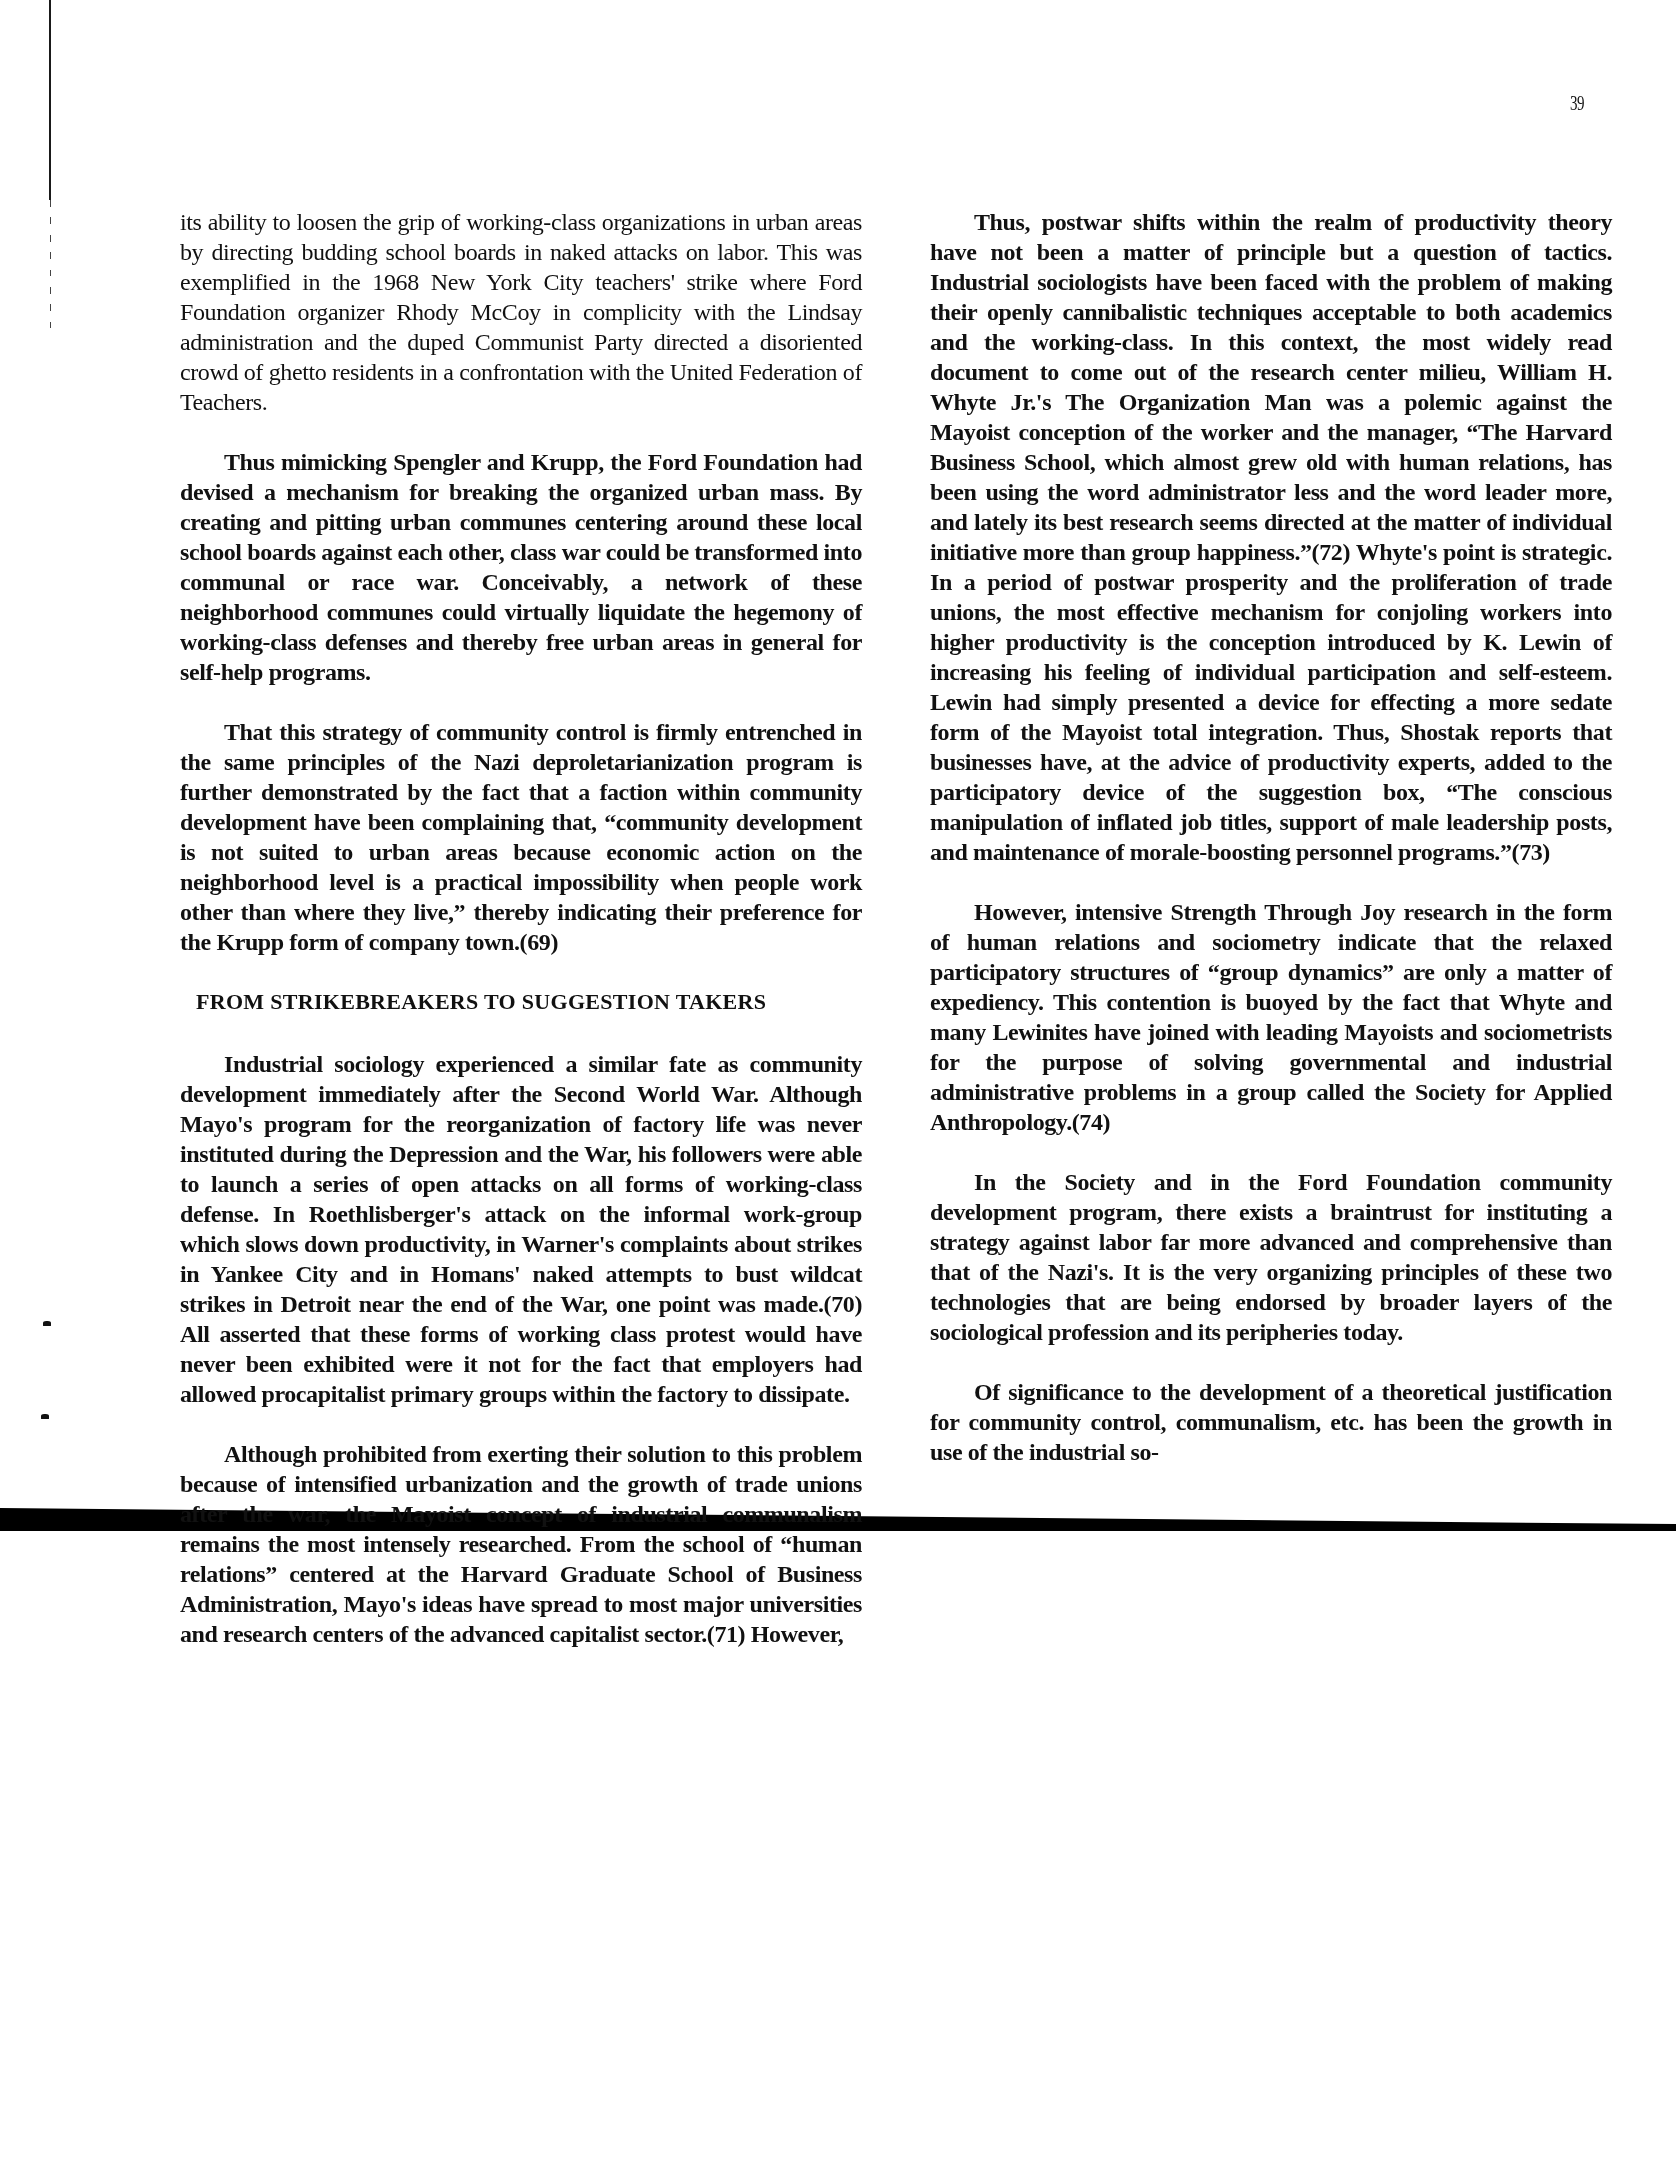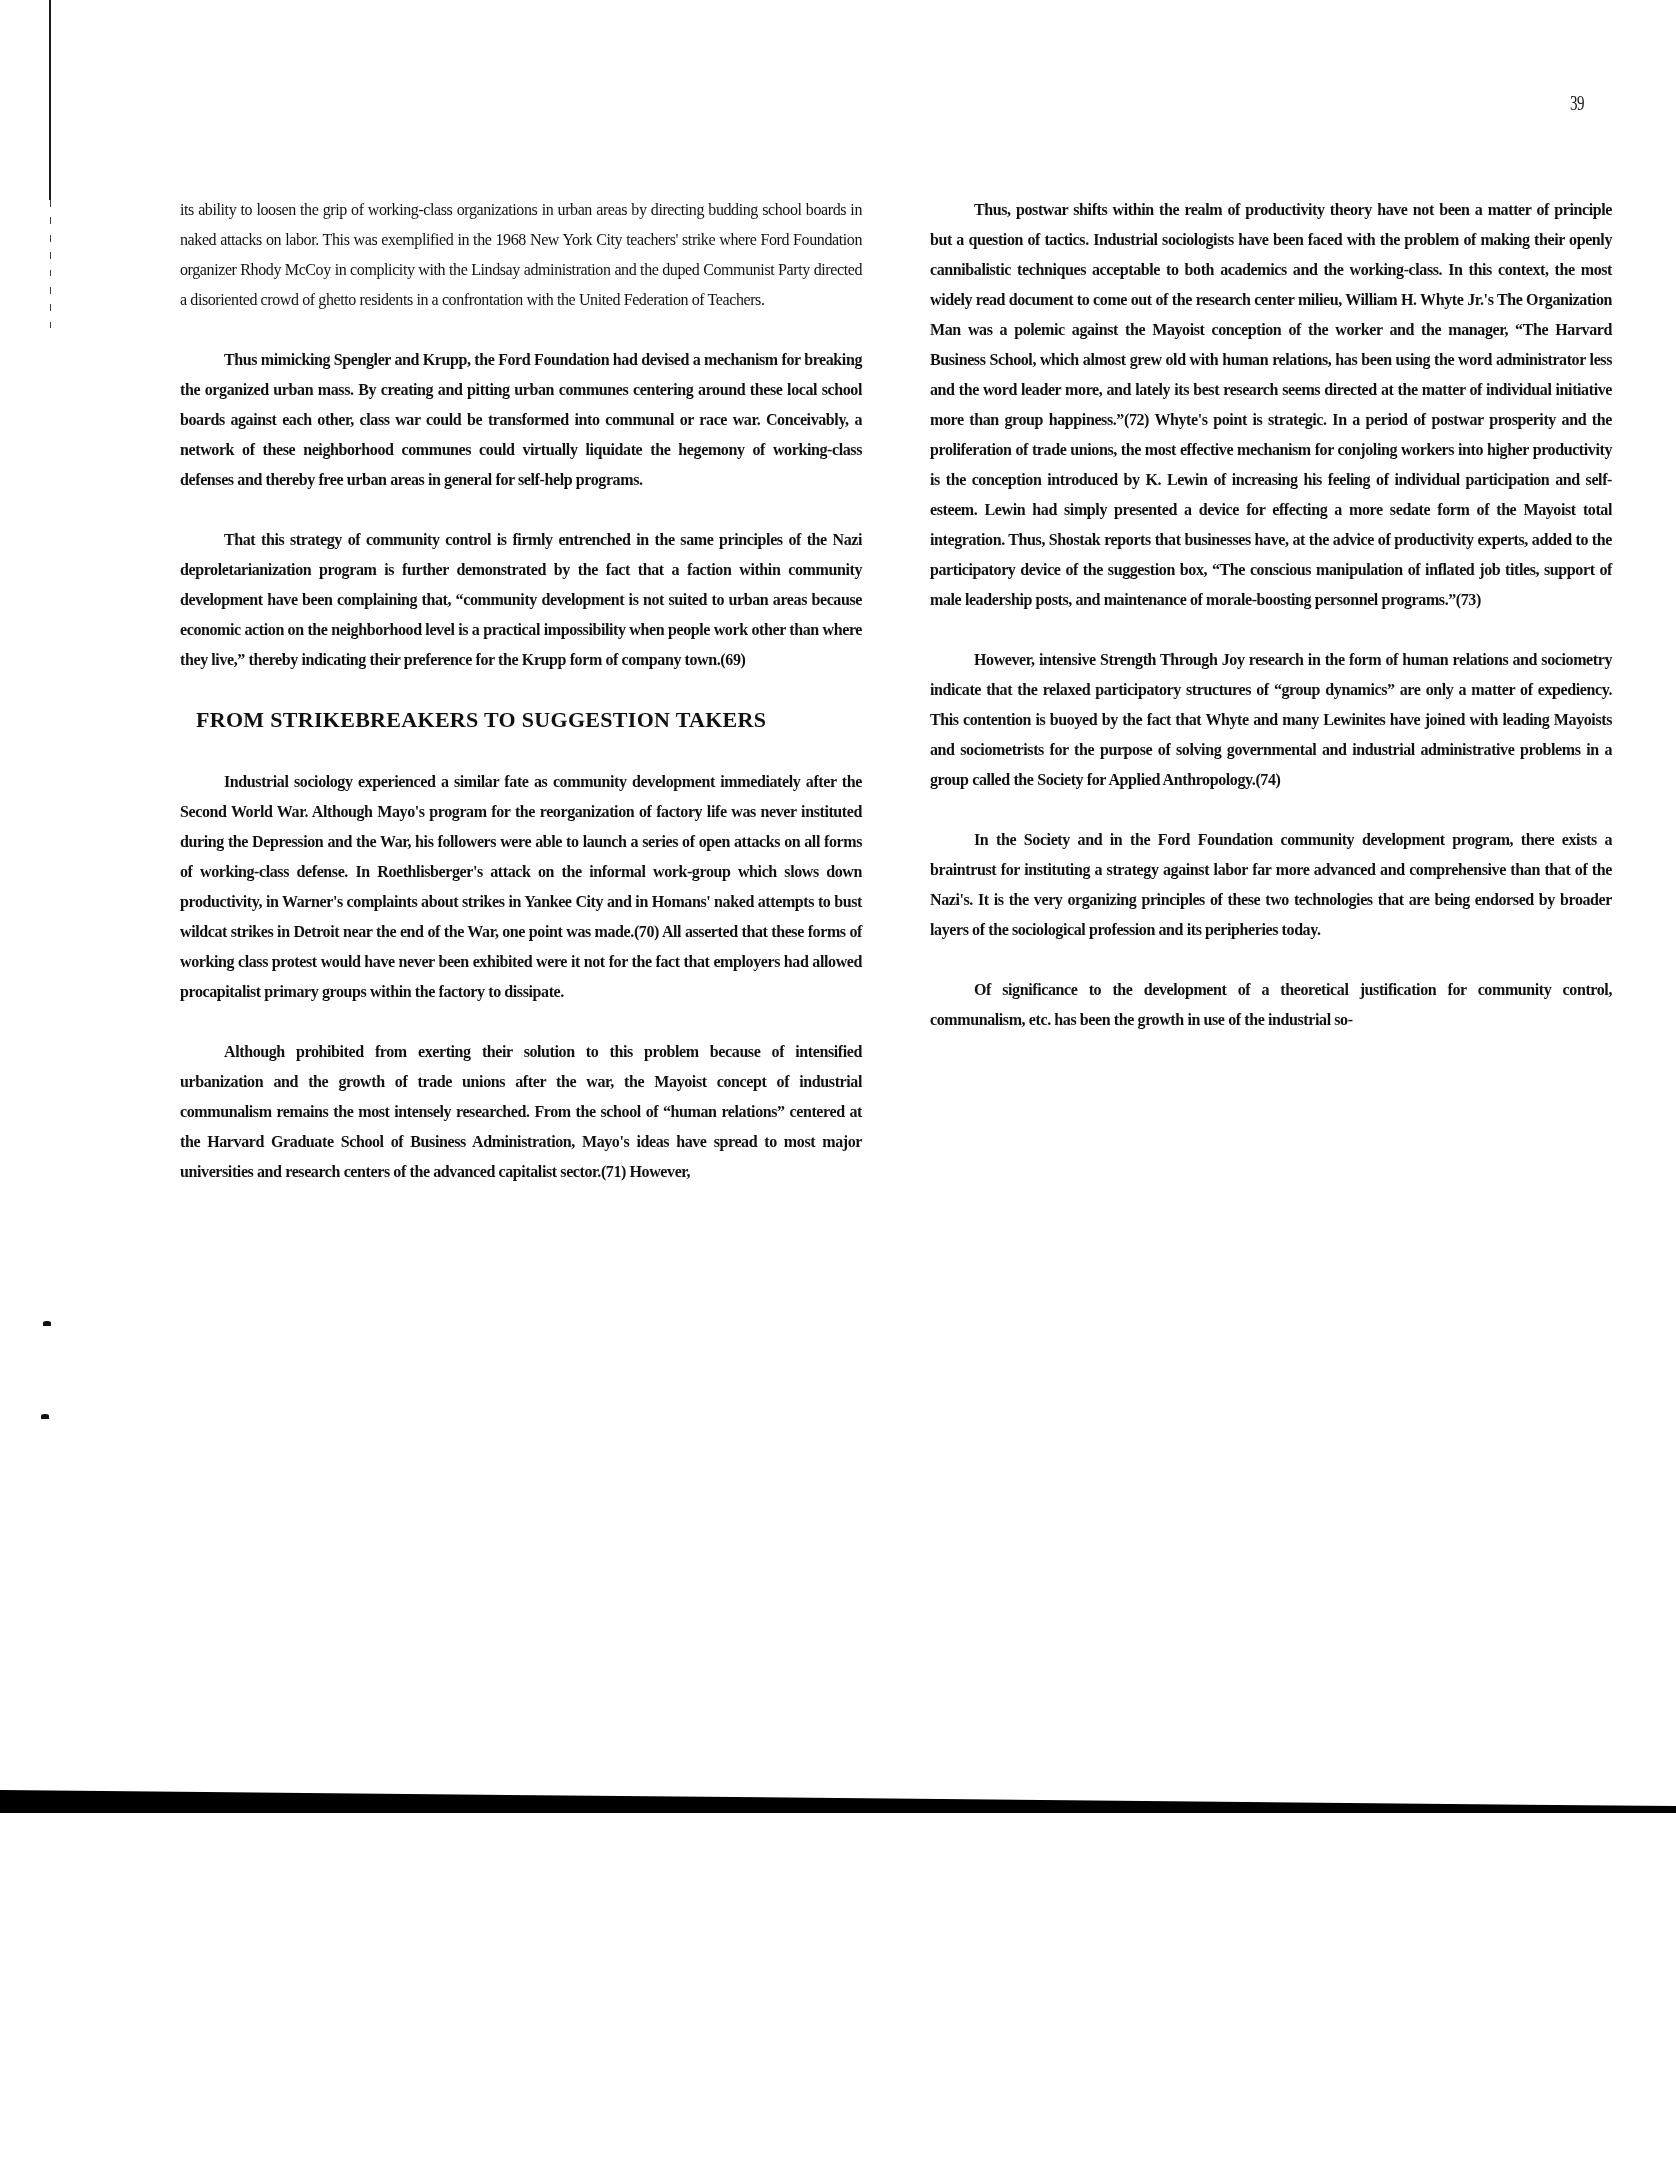--- a/index.html
+++ b/index.html
@@ -12,21 +12,21 @@
       height: 2183px;
       position: relative;
       overflow: hidden;
       font-family: "DejaVu Serif", "Liberation Serif", serif;
       color: #111111;
     }
     .page {
       position: absolute;
       left: 0; top: 0;
       width: 1676px;
-      height: 1813px;
+      height: 1531px;
       background: #ffffff;
     }
     
     .binding-line {
       position: absolute;
       left: 49px;
       top: 0;
       width: 2px;
       height: 200px;
       background: #1a1a1a;
@@ -66,22 +66,22 @@
       transform-origin: left top;
     }
     .column {
       position: absolute;
       top: 195px;
       width: 682px;
     }
     .col-left { left: 180px; }
     .col-right { left: 930px; }
     .para {
-      margin: 0 0 30px 0;
-      font-size: 16px;
+      margin: 12px 0 30px 0;
+      font-size: 24px;
       line-height: 30px;
       text-align: justify;
       text-indent: 0;
       font-stretch: condensed;
       letter-spacing: -0.4px;
       word-spacing: 0;
       font-family: "Liberation Serif", serif;
       transform-origin: left top;
     }
     .para.indent { text-indent: 44px; font-weight: bold; }

